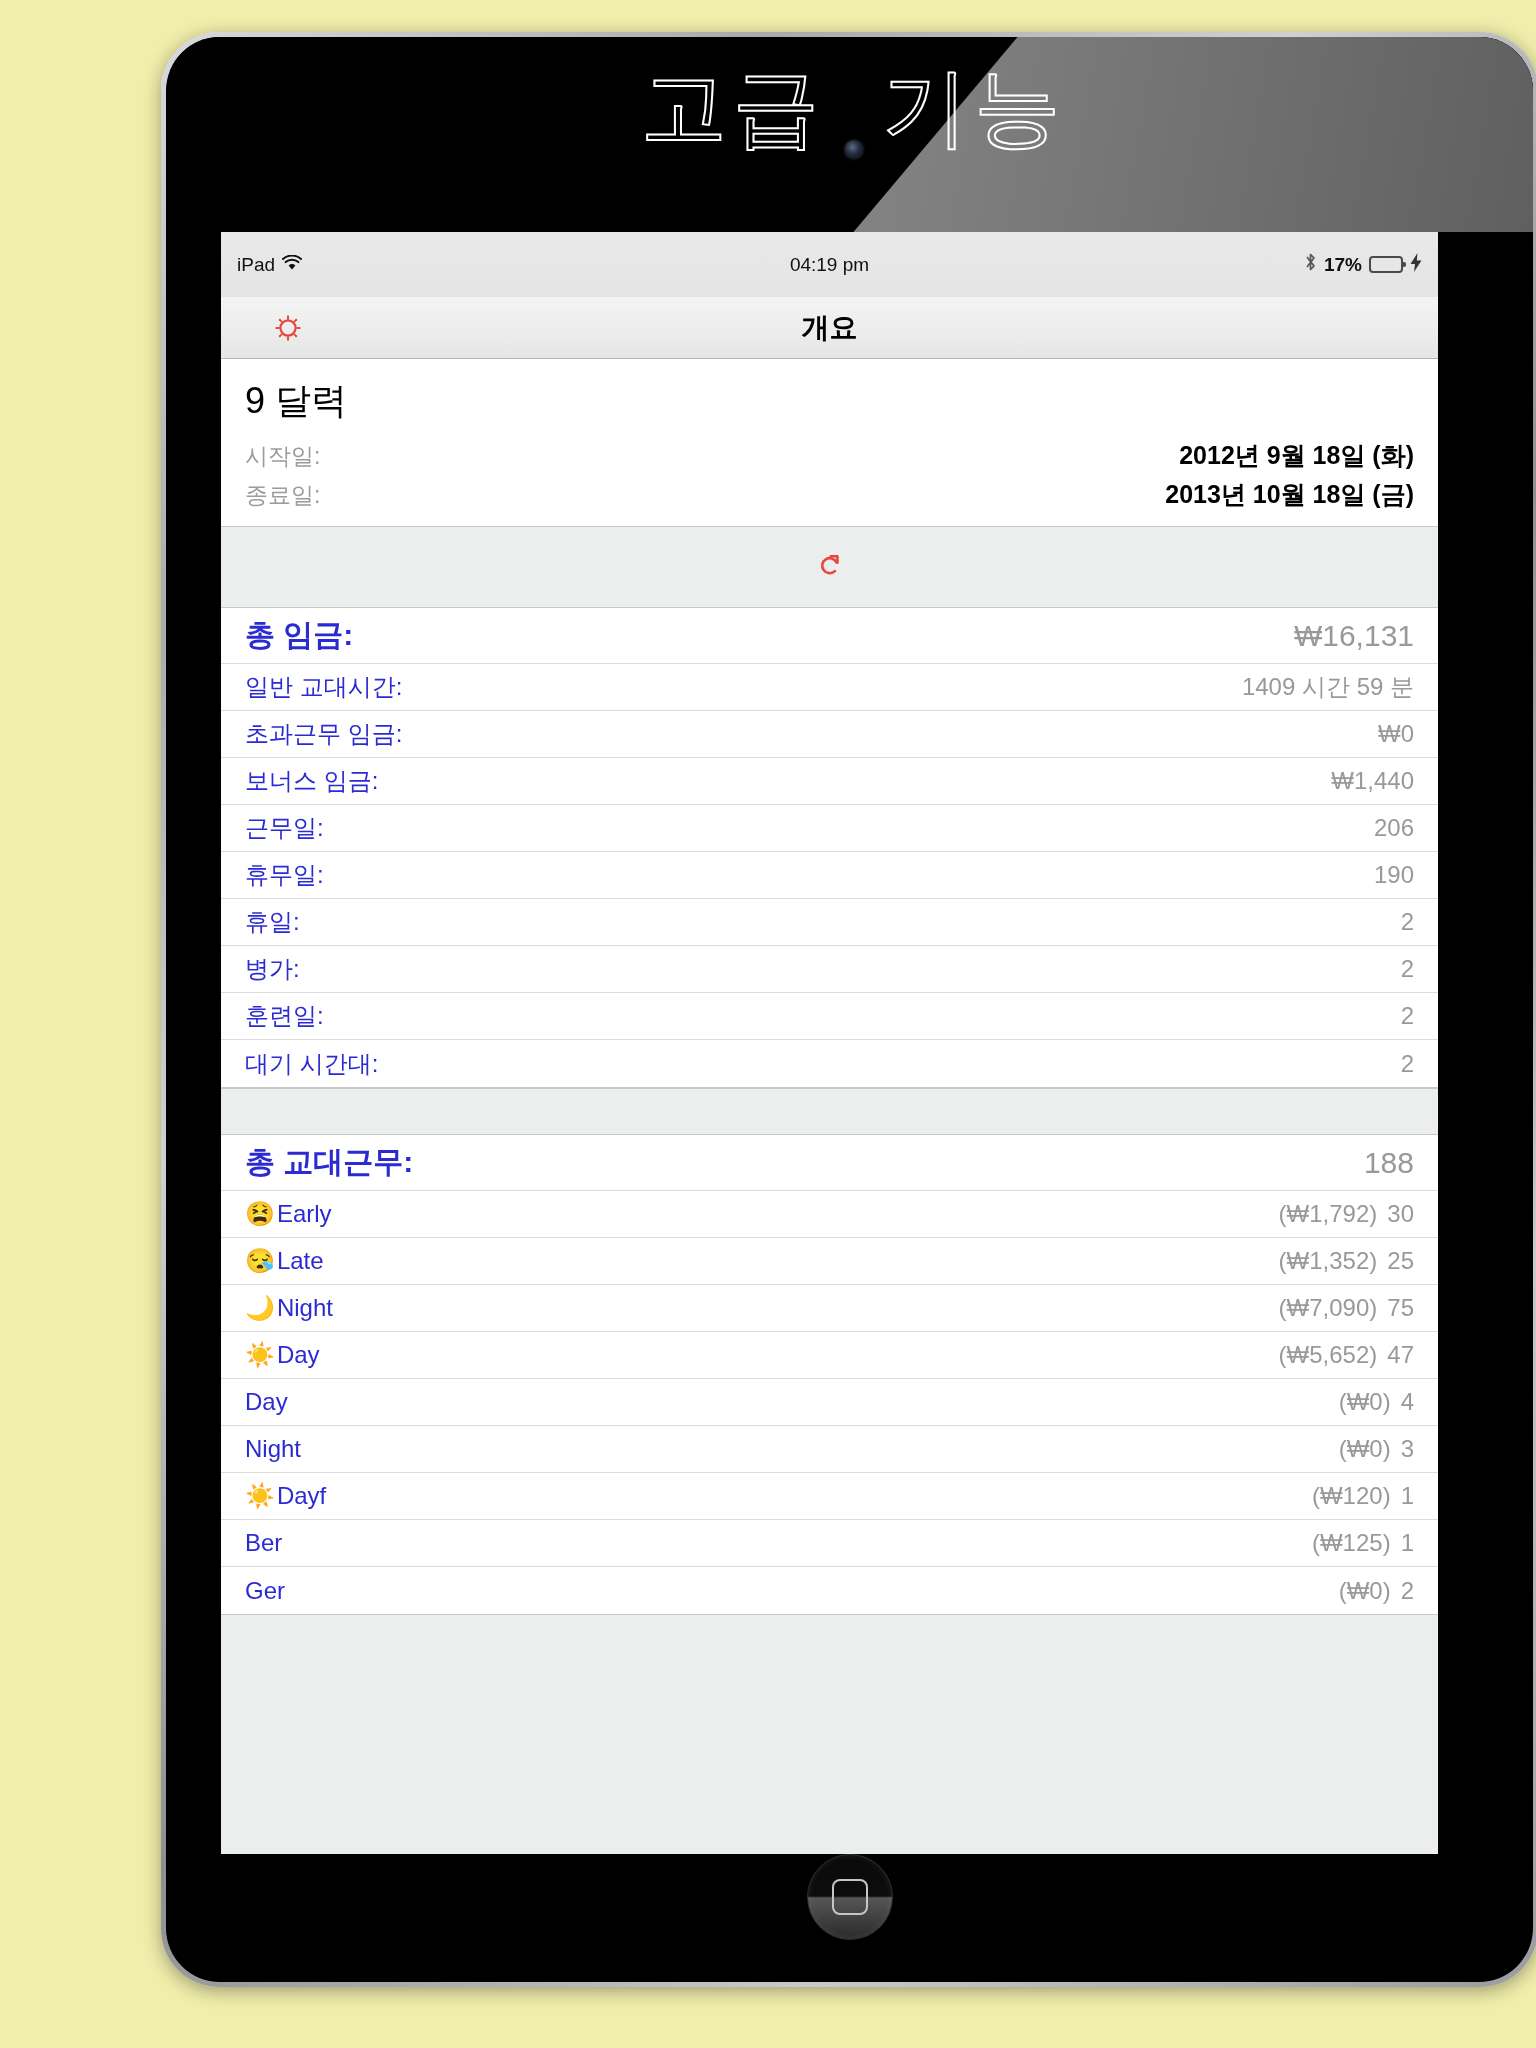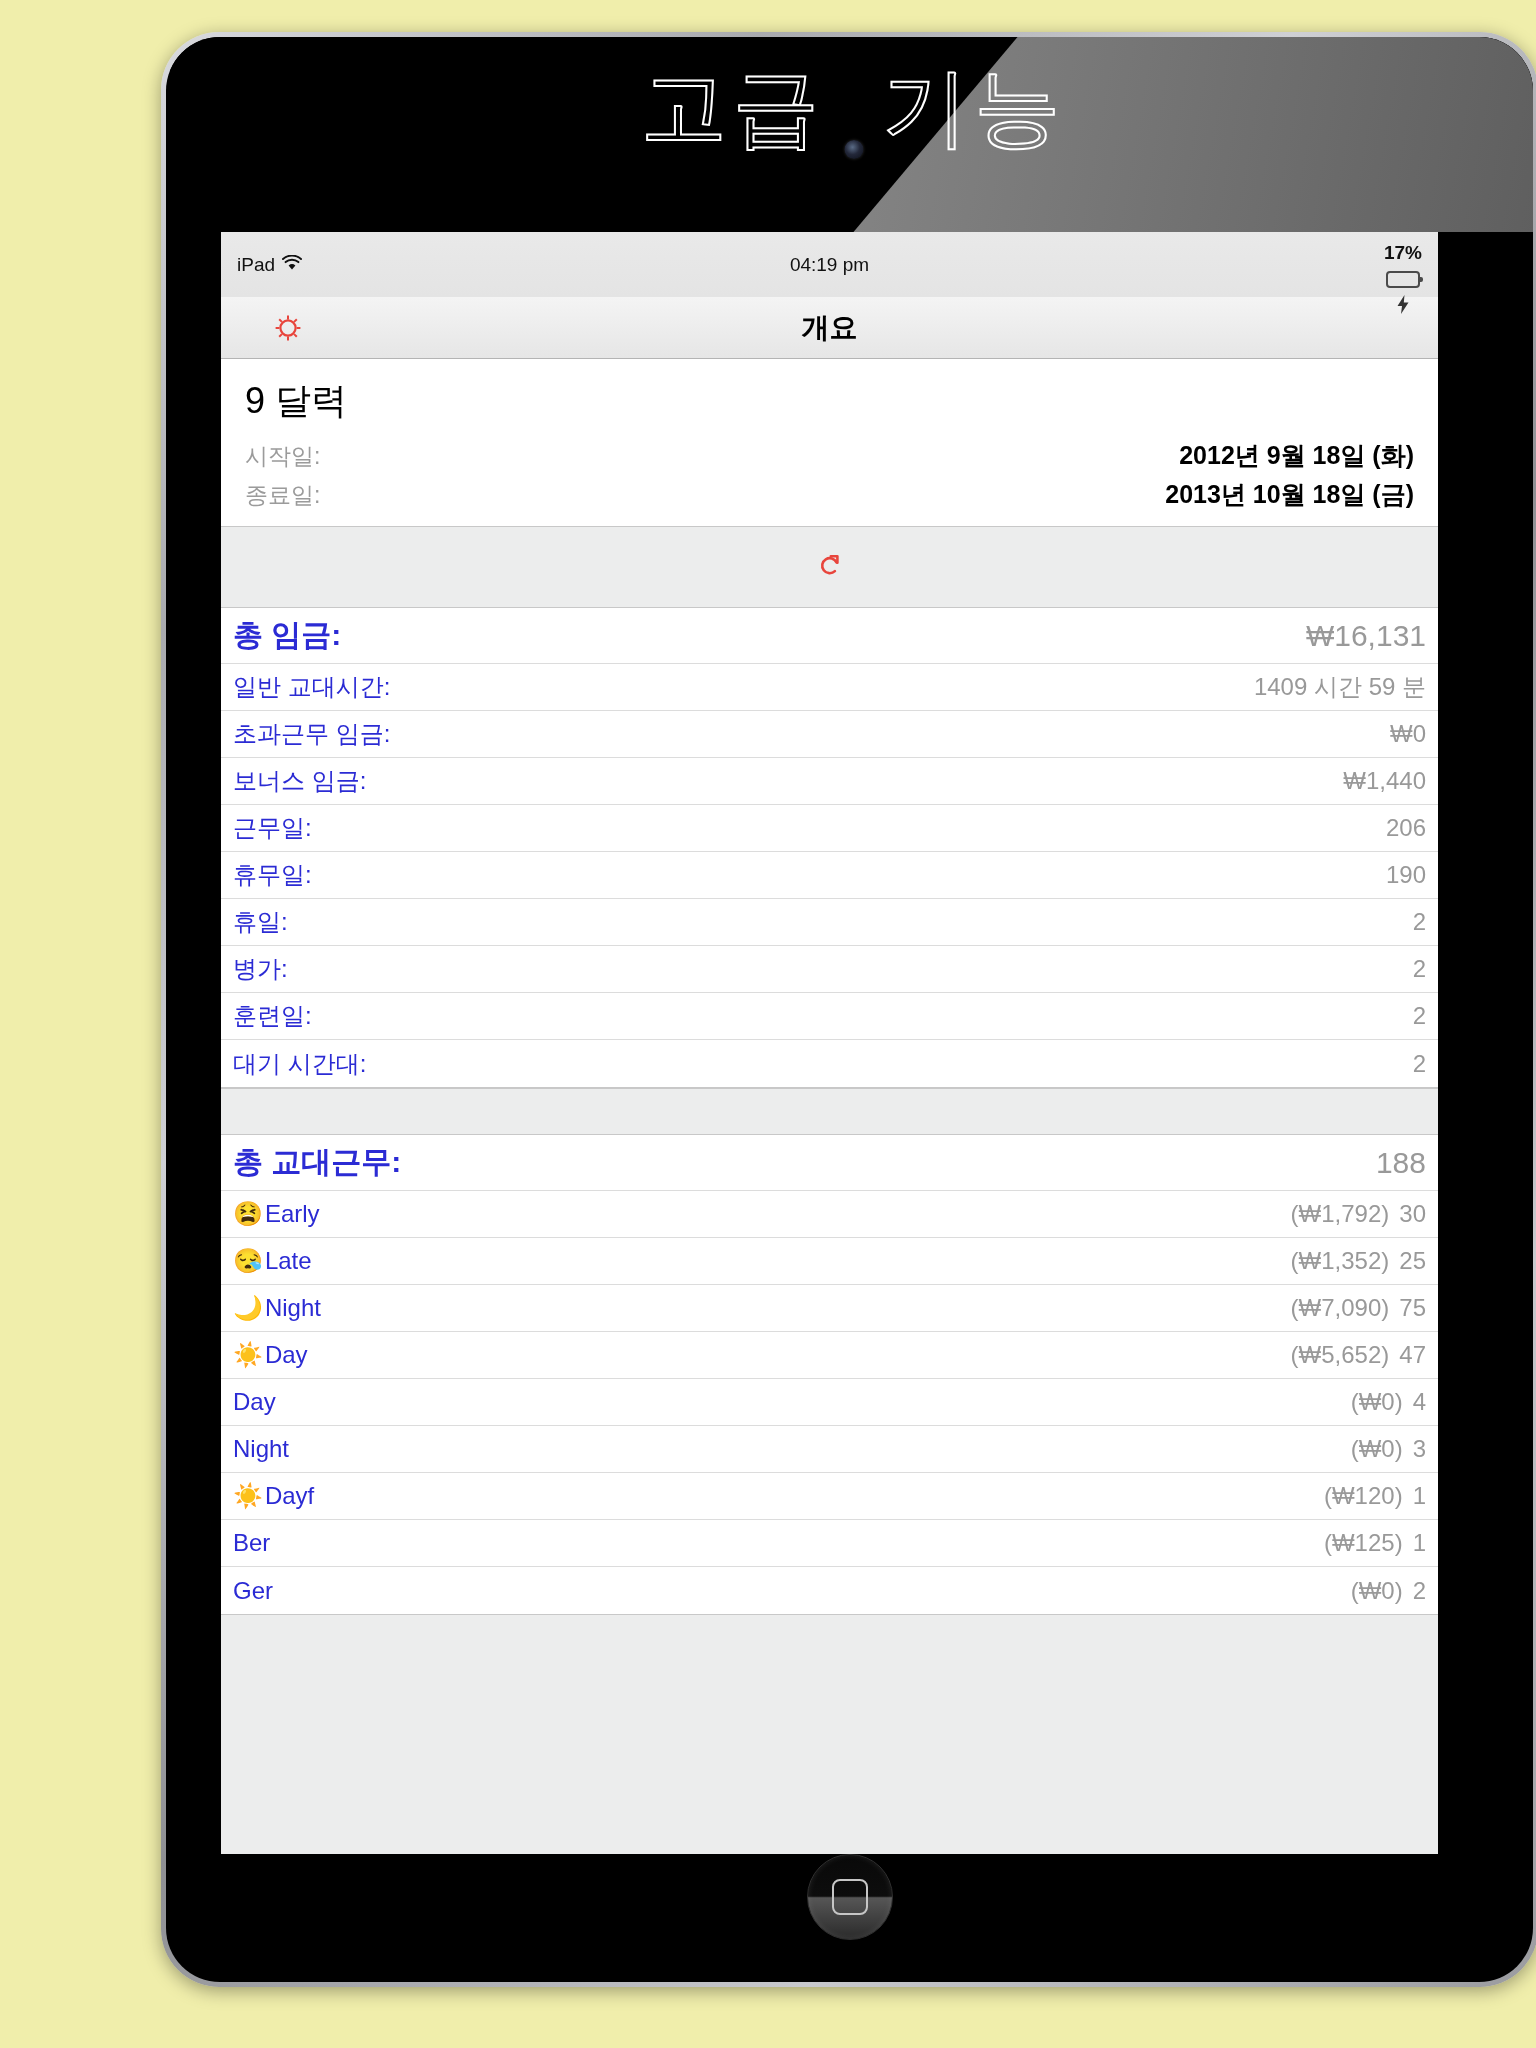--- a/index.html
+++ b/index.html
@@ -112,21 +112,20 @@
   }
   #status-right {
     margin-left: auto;
     display: flex;
     align-items: center;
     gap: 7px;
     font-weight: bold;
     font-size: 19px;
     position: relative;
     z-index: 2;
-    flex-direction: column;
   }
   .battery {
     width: 34px; height: 17px;
     border: 2px solid #4a4a4a;
     border-radius: 4px;
     position: relative;
     box-sizing: border-box;
     padding: 1px;
   }
   .battery::after {
@@ -214,21 +213,21 @@
   .spacer-plain { height: 45px; }
 
   .list {
     background: #fff;
     border-bottom: 1px solid #c8c8c8;
   }
   .row {
     display: flex;
     align-items: center;
     justify-content: space-between;
-    padding: 0 12px;
+    padding: 0 24px;
     height: 47px;
     border-bottom: 1px solid #dcdcdc;
     box-sizing: border-box;
   }
   .row:last-child { border-bottom: none; }
   .row-head { height: 56px; }
   .row-head .row-label {
     font-size: 30px;
     font-weight: bold;
     color: #2b2bd4;

